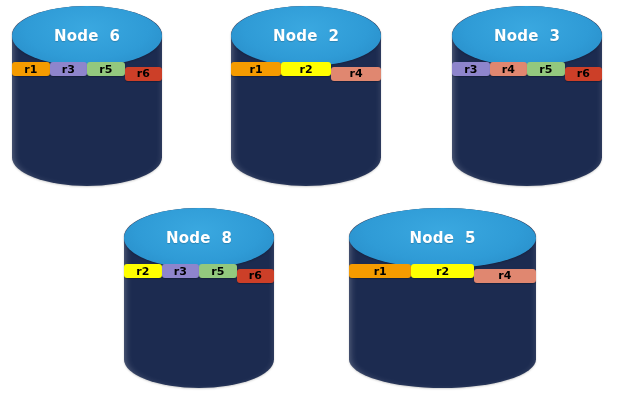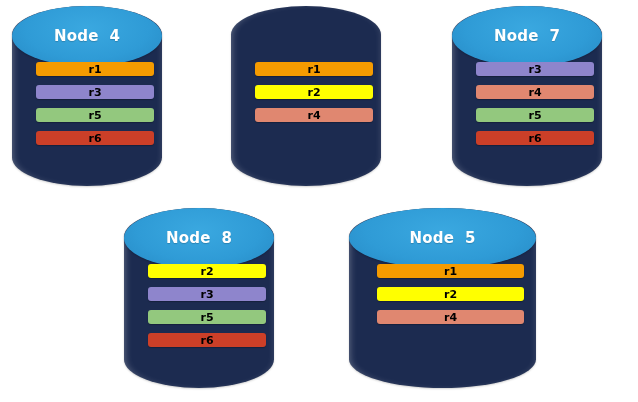--- a/index.html
+++ b/index.html
@@ -62,24 +62,24 @@
     font-size: 15px;
     letter-spacing: 0.2px;
     white-space: pre;
     text-shadow: 0 1px 1px rgba(0,0,0,0.18);
     user-select: none;
   }
 
   
   .replica-list {
     position: absolute;
-    left: 8px;
+    left: 0;
     width: 100%;
     display: flex;
-    flex-direction: column;
+    flex-direction: row;
     align-items: center;
     justify-content: flex-end;
   }
 
   .replica-bar {
     width: 79%;
     height: 14px;
     border-radius: 3px;
     margin-bottom: 9px;
     display: flex;
@@ -97,55 +97,58 @@
     user-select: none;
   }
 </style>
 </head>
 <body>
 
 <div id="diagram">
     <div class="node" style="left: 12px; top: 6px; width: 150px; height: 180px;">
       <div class="cyl-body"></div>
       <div class="cyl-top">
-        <div class="node-label">Node  4</div>
+        <div class="node-label">Node  6</div>
       </div>
       <div class="replica-list" style="top: 56px;">
         <div class="replica-bar" style="background: rgb(245, 155, 0);">
           <span class="replica-label">r1</span>
         </div>
         <div class="replica-bar" style="background: rgb(142, 133, 204);">
           <span class="replica-label">r3</span>
         </div>
         <div class="replica-bar" style="background: rgb(147, 200, 126);">
           <span class="replica-label">r5</span>
         </div>
         <div class="replica-bar" style="background: rgb(204, 63, 40);">
           <span class="replica-label">r6</span>
         </div>
       </div>
     </div>
     <div class="node" style="left: 231px; top: 6px; width: 150px; height: 180px;">
       <div class="cyl-body"></div>
+      <div class="cyl-top">
+        <div class="node-label">Node  2</div>
+      </div>
       <div class="replica-list" style="top: 56px;">
         <div class="replica-bar" style="background: rgb(245, 155, 0);">
           <span class="replica-label">r1</span>
         </div>
         <div class="replica-bar" style="background: rgb(255, 255, 0);">
           <span class="replica-label">r2</span>
         </div>
         <div class="replica-bar" style="background: rgb(224, 135, 112);">
           <span class="replica-label">r4</span>
         </div>
       </div>
     </div>
     <div class="node" style="left: 452px; top: 6px; width: 150px; height: 180px;">
       <div class="cyl-body"></div>
       <div class="cyl-top">
-        <div class="node-label">Node  7</div>
+        <div class="node-label">Node  3</div>
       </div>
       <div class="replica-list" style="top: 56px;">
         <div class="replica-bar" style="background: rgb(142, 133, 204);">
           <span class="replica-label">r3</span>
         </div>
         <div class="replica-bar" style="background: rgb(224, 135, 112);">
           <span class="replica-label">r4</span>
         </div>
         <div class="replica-bar" style="background: rgb(147, 200, 126);">
           <span class="replica-label">r5</span>

